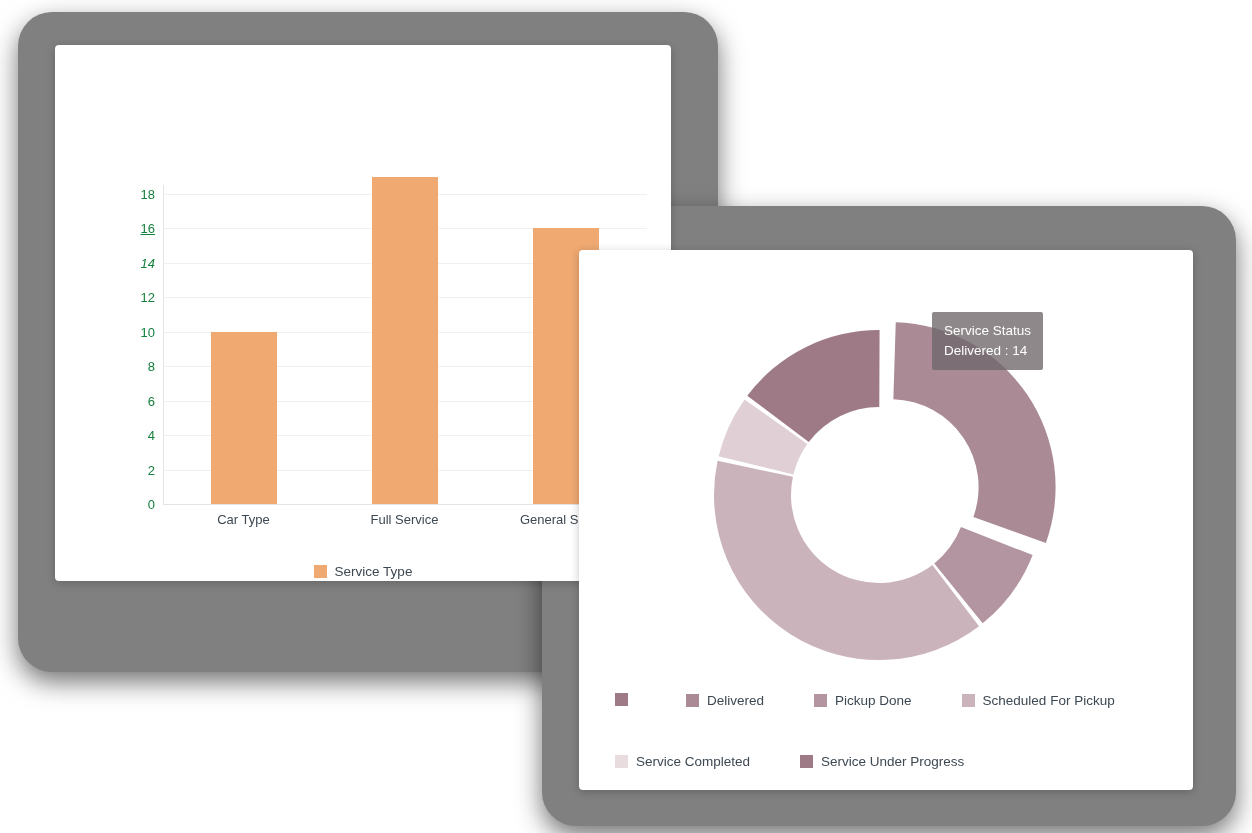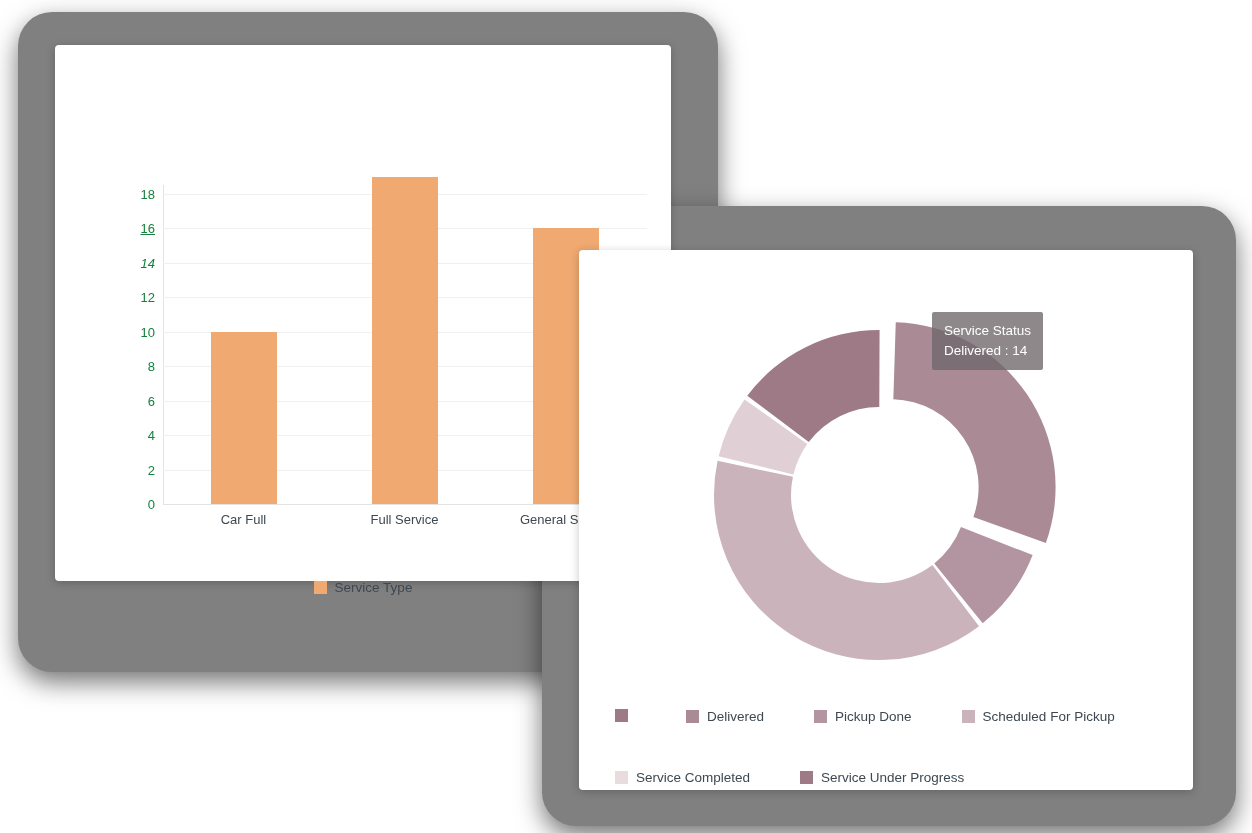--- a/index.html
+++ b/index.html
@@ -95,21 +95,20 @@
   .bar {
     position: absolute;
     background: #efa971;
   }
 
   .legend-row {
     position: absolute;
     display: flex;
     align-items: flex-start;
     flex-wrap: wrap;
-    margin-top: 16px;
   }
   .legend-item {
     display: flex;
     align-items: center;
     margin-right: 14px;
     margin-bottom: 10px;
     white-space: nowrap;
   }
   .legend-swatch {
     width: 13px;
@@ -182,21 +181,21 @@
       <div class="axis-label" style="left: 62px; top: 280.778px; width: 38px;">10</div>
       <div class="gridline" style="left: 108px; top: 252px; width: 484px;"></div>
       <div class="axis-label" style="left: 62px; top: 246.333px; width: 38px;">12</div>
       <div class="gridline" style="left: 108px; top: 218px; width: 484px;"></div>
       <div class="axis-label" style="left: 62px; top: 211.889px; width: 38px; font-style: italic;">14</div>
       <div class="gridline" style="left: 108px; top: 183px; width: 484px;"></div>
       <div class="axis-label" style="left: 62px; top: 177.444px; width: 38px; text-decoration: underline;">16</div>
       <div class="gridline" style="left: 108px; top: 149px; width: 484px;"></div>
       <div class="axis-label" style="left: 62px; top: 143px; width: 38px;">18</div>
       <div class="bar" title="Car Wash: 10" style="left: 156px; top: 287px; width: 66px; height: 172px; background: rgb(239, 169, 113);"></div>
-      <div class="x-label" style="left: 108px; top: 468px; width: 161px;">Car Full</div>
+      <div class="x-label" style="left: 108px; top: 468px; width: 161px;">Car Type</div>
       <div class="bar" title="Full Service: 19" style="left: 317px; top: 132px; width: 66px; height: 327px; background: rgb(239, 169, 113);"></div>
       <div class="x-label" style="left: 269px; top: 468px; width: 161px; text-align: center;">Full Service</div>
       <div class="bar" title="General Service: 16" style="left: 478px; top: 183px; width: 66px; height: 276px; background: rgb(239, 169, 113);"></div>
       <div class="x-label" style="left: 431px; top: 468px; width: 161px;">General Service</div>
     </div>
   <div class="legend-row" id="bar-legend">
       <div class="legend-item">
         <span class="legend-swatch" style="background: rgb(239, 169, 113);"></span>
         <span class="legend-text">Service Type</span>
       </div>

